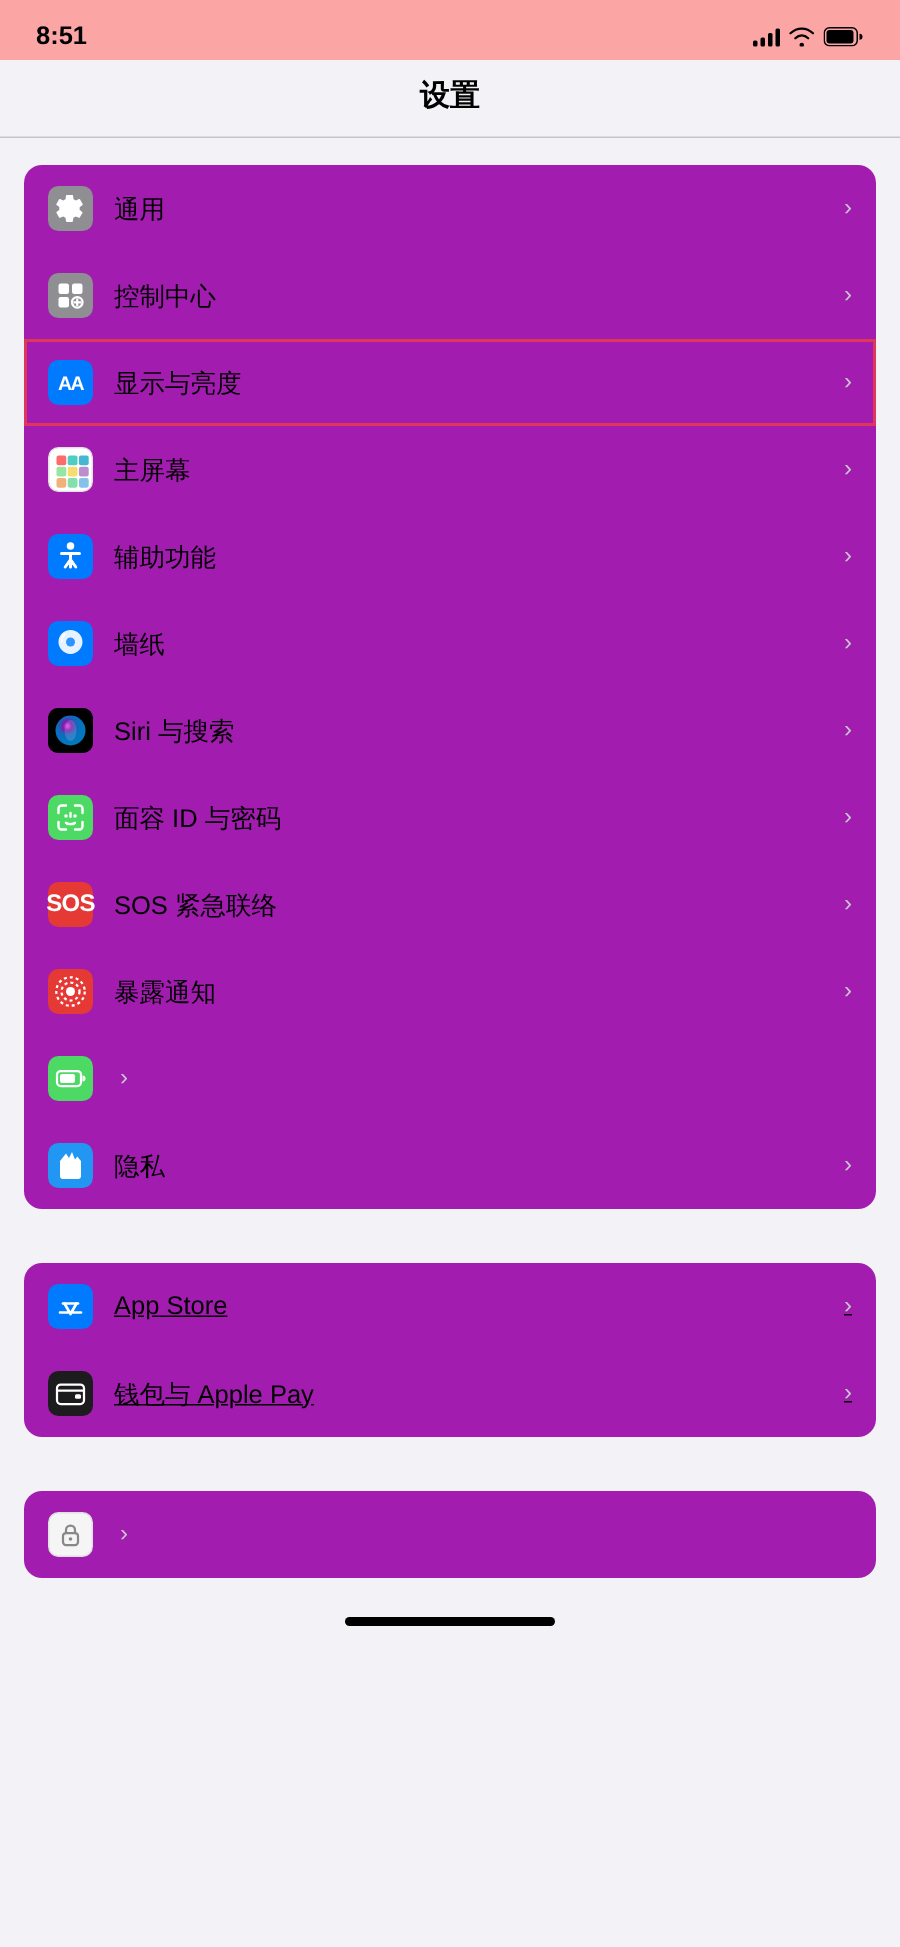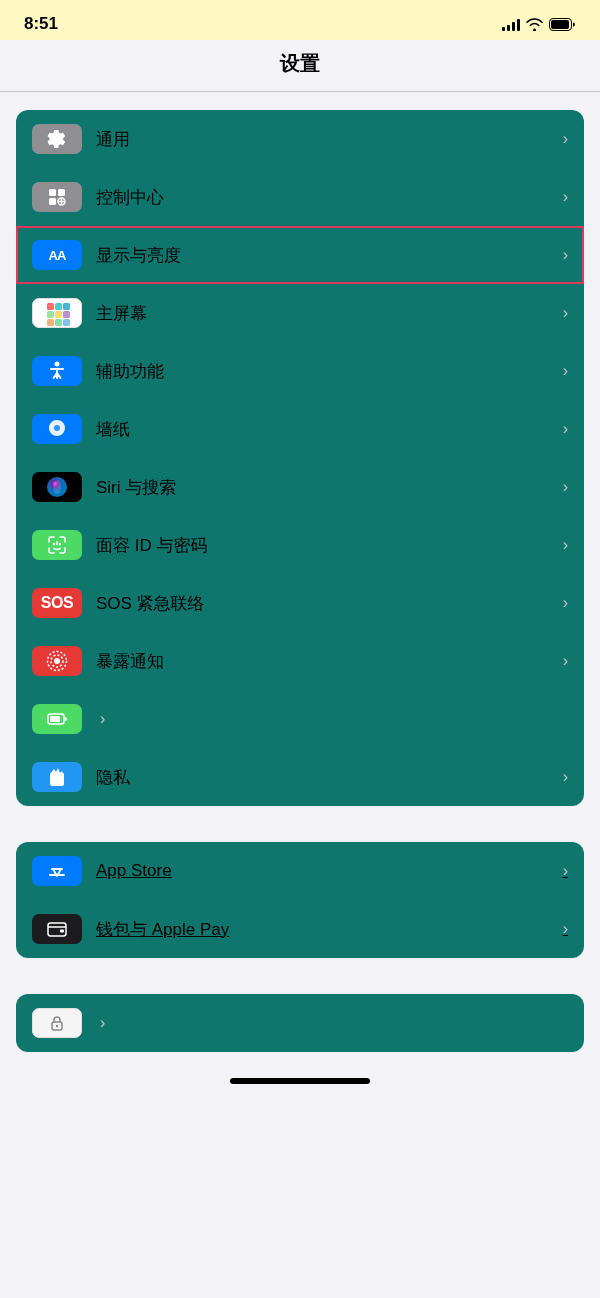--- a/index.html
+++ b/index.html
@@ -11,21 +11,21 @@
       font-family: -apple-system, 'PingFang SC', 'Helvetica Neue', sans-serif;
       overflow-x: hidden;
     }
 
     
     .status-bar {
       display: flex;
       justify-content: space-between;
       align-items: center;
       padding: 14px 24px 6px 24px;
-      background: #fef9c3;
+      background: #fca5a5;
     }
     .status-time {
       font-size: 17px;
       font-weight: 600;
       color: #000;
     }
     .status-icons {
       display: flex;
       align-items: center;
       gap: 6px;
@@ -64,21 +64,21 @@
       border-radius: 12px;
       margin: 18px 16px 0 16px;
       overflow: hidden;
     }
 
     .settings-row {
       display: flex;
       align-items: center;
       padding: 0 16px;
       min-height: 58px;
-      background: #0f766e;
+      background: #a21caf;
       position: relative;
       cursor: pointer;
     }
     .settings-row:not(:last-child)::after {
       content: '';
       position: absolute;
       bottom: 0;
       left: 70px;
       right: 0;
       height: 0.5px;
@@ -90,21 +90,21 @@
       outline: 2.5px solid #e0365a;
       outline-offset: -2px;
       border-radius: 0;
       z-index: 2;
     }
     .settings-row.highlighted::after {
       display: none;
     }
 
     .row-icon {
-      width: 50px;
+      width: 30px;
       height: 30px;
       border-radius: 7px;
       margin-right: 14px;
       flex-shrink: 0;
       display: flex;
       align-items: center;
       justify-content: center;
       font-size: 16px;
       color: #fff;
       font-weight: 700;

